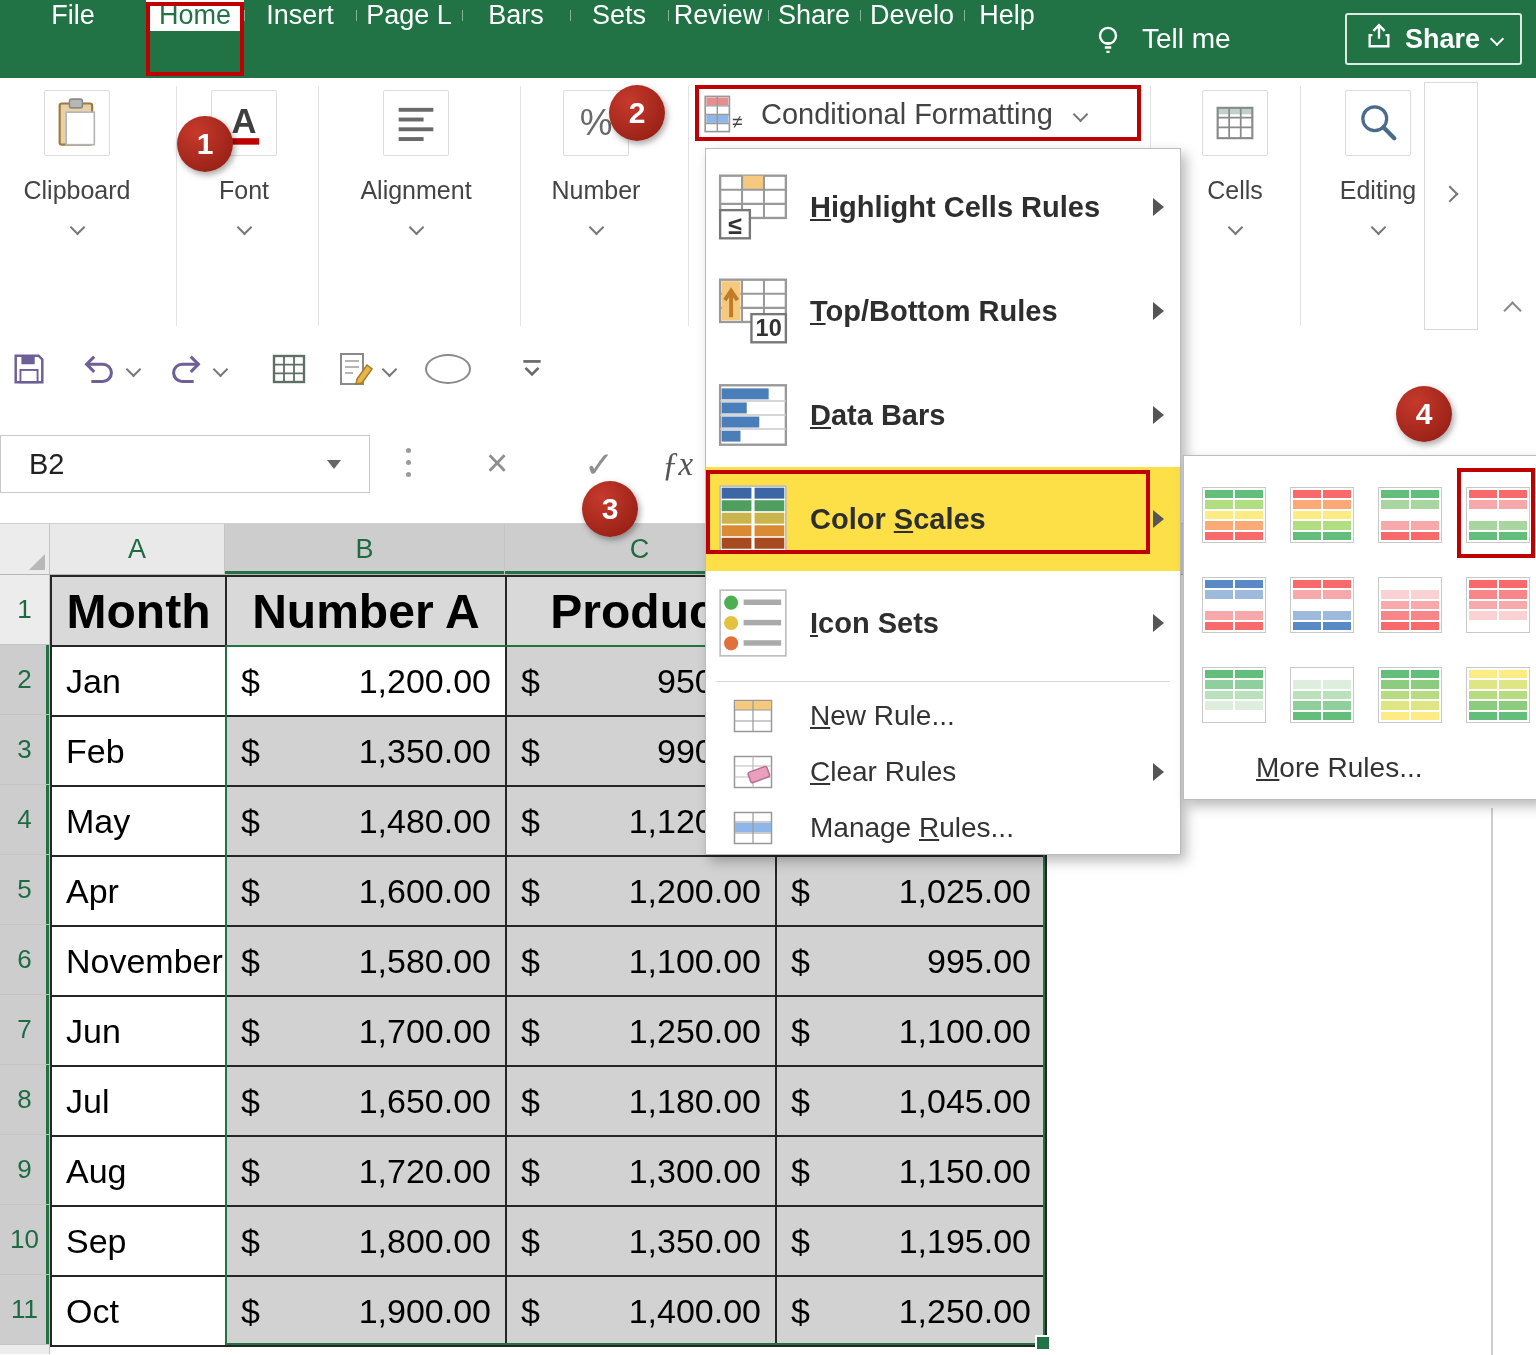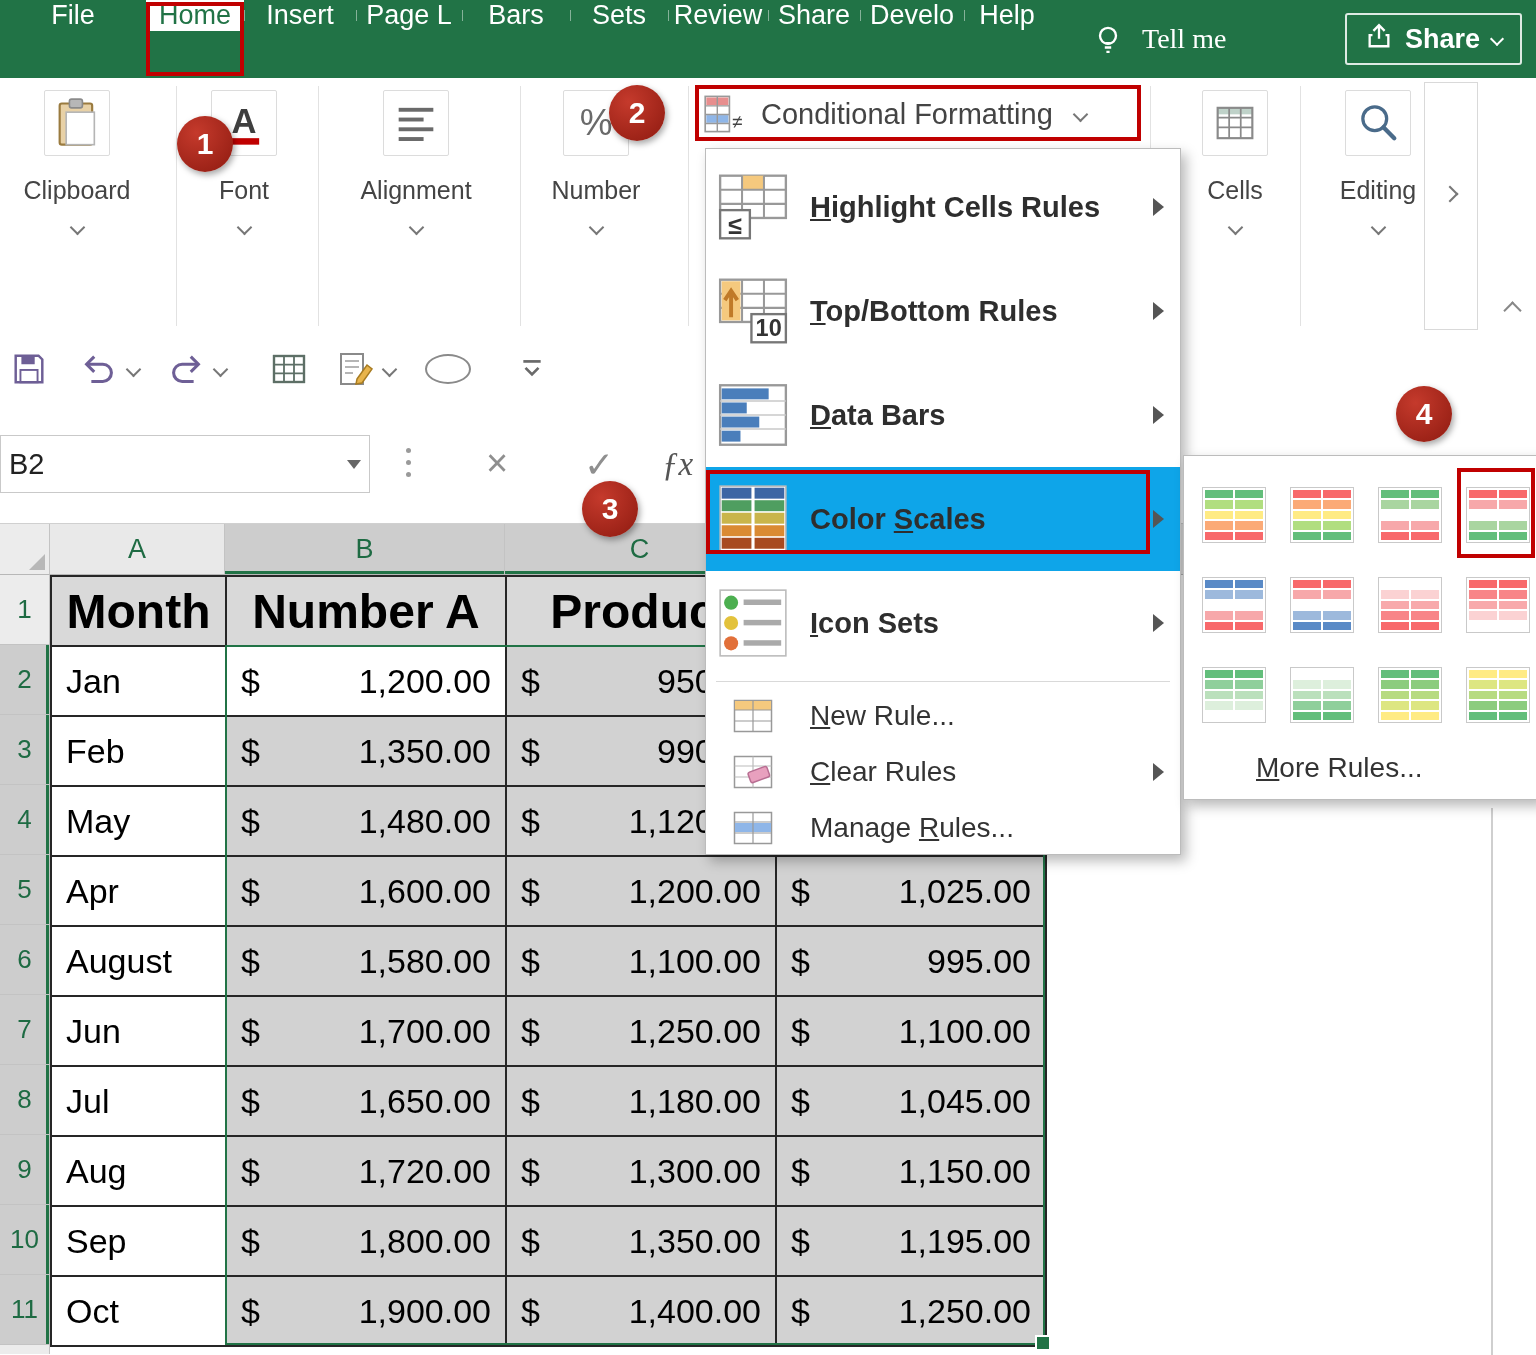--- a/index.html
+++ b/index.html
@@ -7,21 +7,21 @@
   body { font-family:"Liberation Sans","DejaVu Sans",sans-serif; }
   #app { position:relative; width:1536px; height:1355px; background:#fff; overflow:hidden; }
 
   
   .topbar { position:absolute; left:0; top:0; width:1536px; height:78px; background:#217346; display:flex; align-items:stretch; color:#fff; }
   .tabs { display:flex; align-items:flex-start; }
   .tab { display:flex; align-items:center; justify-content:center; font-size:27px; position:relative; cursor:default; white-space:nowrap; overflow:hidden; }
   .tab:not(:first-child)::before { content:""; position:absolute; left:0; top:10px; bottom:10px; width:1px; background:rgba(255,255,255,.45); }
   .tab.active { background:#fff; color:#217346; }
   .tab.active::before { display:none; }
-  .tellme { display:flex; align-items:center; gap:18px; margin-left:42px; font-size:28px;font-family:Liberation Serif, serif; }
+  .tellme { display:flex; align-items:center; gap:18px; margin-left:42px; font-size:28px; }
   .bulb { width:32px; height:32px; display:inline-block; }
   .share { position:absolute; right:14px; top:13px; height:52px; display:flex; align-items:center; gap:12px; border:2px solid rgba(255,255,255,.85); border-radius:3px; padding:0 18px; font-size:27px; font-weight:bold; }
   .share svg { width:28px; height:28px; }
 
   .chev { display:inline-block; width:11px; height:11px; border-right:2.4px solid #777; border-bottom:2.4px solid #777; transform:rotate(45deg); }
   .chev.white { border-color:#fff; width:10px; height:10px; }
 
   
   .ribbon { position:absolute; left:0; top:78px; width:1536px; height:257px; background:#fff; }
   .rgroup { position:absolute; top:12px; width:150px; display:flex; flex-direction:column; align-items:center; }
@@ -41,21 +41,21 @@
   .qat { position:absolute; left:0; top:335px; height:68px; display:flex; align-items:center; padding-left:10px; }
   .qbtn { display:flex; align-items:center; }
   .qbtn svg { width:42px; height:40px; }
   .q-save svg { width:38px; height:38px; }
   .q-chev { margin-left:8px; }
   .q-oval { width:46px; height:30px; border:2.5px solid #8a8a8a; border-radius:50%; }
   .q-custom svg { width:26px; height:22px; }
 
   
   .frow { position:absolute; left:0; top:420px; width:1536px; height:100px; background:#fff; }
-  .namebox { position:absolute; left:0; top:15px; width:370px; height:58px; border:1.5px solid #c9c9c9; display:flex; align-items:center; padding:0 8px; font-size:29px; color:#222; }
+  .namebox { position:absolute; left:0; top:15px; width:370px; height:58px; border:1.5px solid #c9c9c9; display:flex; align-items:center; padding:0 28px; font-size:29px; color:#222; }
   .namebox .spacer { flex:1; }
   .tri-down { width:0; height:0; border-left:7px solid transparent; border-right:7px solid transparent; border-top:9px solid #666; }
   .vdots { position:absolute; left:406px; top:28px; width:5px; height:5px; background:#9a9a9a; border-radius:50%; box-shadow:0 12px 0 #9a9a9a, 0 24px 0 #9a9a9a; }
   .fbtn { position:absolute; color:#8f8f8f; }
   .f-cancel { left:486px; top:22px; font-size:38px; }
   .f-enter { left:584px; top:24px; font-size:36px; }
   .f-fx { left:662px; top:26px; font-size:33px; color:#555; font-style:italic; font-family:"Liberation Serif","DejaVu Serif",serif; }
 
   
   .colheads { position:absolute; left:0; top:523px; width:1536px; height:52px; display:flex; border-top:1px solid #d0d0d0; }
@@ -84,21 +84,21 @@
   .vscroll-line { position:absolute; left:1491px; top:808px; width:2px; height:547px; background:#cfcfcf; }
 
   
   .cfmenu { position:absolute; left:705px; top:148px; width:476px; height:707px; background:#fff; border:1px solid #bcbcbc; box-shadow:5px 6px 12px rgba(0,0,0,.28); z-index:40; padding-top:6px; }
   .cfitem { height:104px; display:flex; align-items:center; padding:0 16px 0 10px; font-size:29px; font-weight:bold; color:#2e2e2e; }
   .cfitem .micon { width:74px; flex:none; display:flex; align-items:center; justify-content:center; }
   .cfitem .micon svg { width:72px; height:72px; }
   .cfitem.small { height:56px; font-weight:normal; font-size:28px; color:#333; }
   .cfitem.small .micon svg { width:40px; height:34px; }
   .cfitem .mlabel { margin-left:20px; white-space:nowrap; }
-  .cfitem.hl { background:#0ea5e9; }
+  .cfitem.hl { background:#fde047; }
   .subarrow { margin-left:auto; width:0; height:0; border-top:9px solid transparent; border-bottom:9px solid transparent; border-left:11px solid #555; }
   .cfsep { height:1px; background:#d9d9d9; margin:6px 10px; }
 
   
   .flyout { position:absolute; left:1183px; top:455px; width:358px; height:345px; background:#fff; border:1px solid #bcbcbc; box-shadow:5px 6px 12px rgba(0,0,0,.28); z-index:45; padding:14px 0 0 6px; }
   .fl-grid { display:grid; grid-template-columns:repeat(4,88px); grid-auto-rows:90px; }
   .fl-cell { display:flex; align-items:center; justify-content:center; }
   .thumb { width:64px; height:56px; border:1px solid #c9c9c9; background:#fff; padding:2px; display:grid; grid-template-columns:1fr 1fr; grid-auto-rows:1fr; gap:2px; }
   .morerules { margin:12px 0 0 66px; font-size:28px; color:#333; white-space:nowrap; }
 
@@ -368,21 +368,21 @@
         <div class="tcell money w-c sel">
           <span class="cur">$</span>
           <span class="val">1,200.00</span>
         </div>
         <div class="tcell money w-d sel">
           <span class="cur">$</span>
           <span class="val">1,025.00</span>
         </div>
       </div>
       <div class="trow">
-        <div class="tcell mon w-a">August</div>
+        <div class="tcell mon w-a">November</div>
         <div class="tcell money w-b sel">
           <span class="cur">$</span>
           <span class="val">1,580.00</span>
         </div>
         <div class="tcell money w-c sel">
           <span class="cur">$</span>
           <span class="val">1,100.00</span>
         </div>
         <div class="tcell money w-d sel">
           <span class="cur">$</span>

